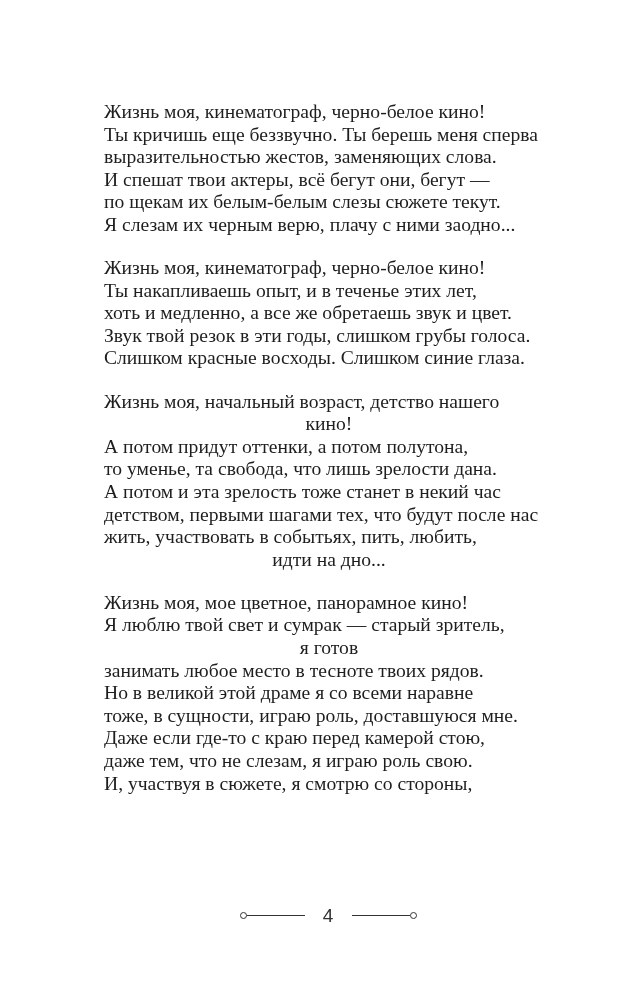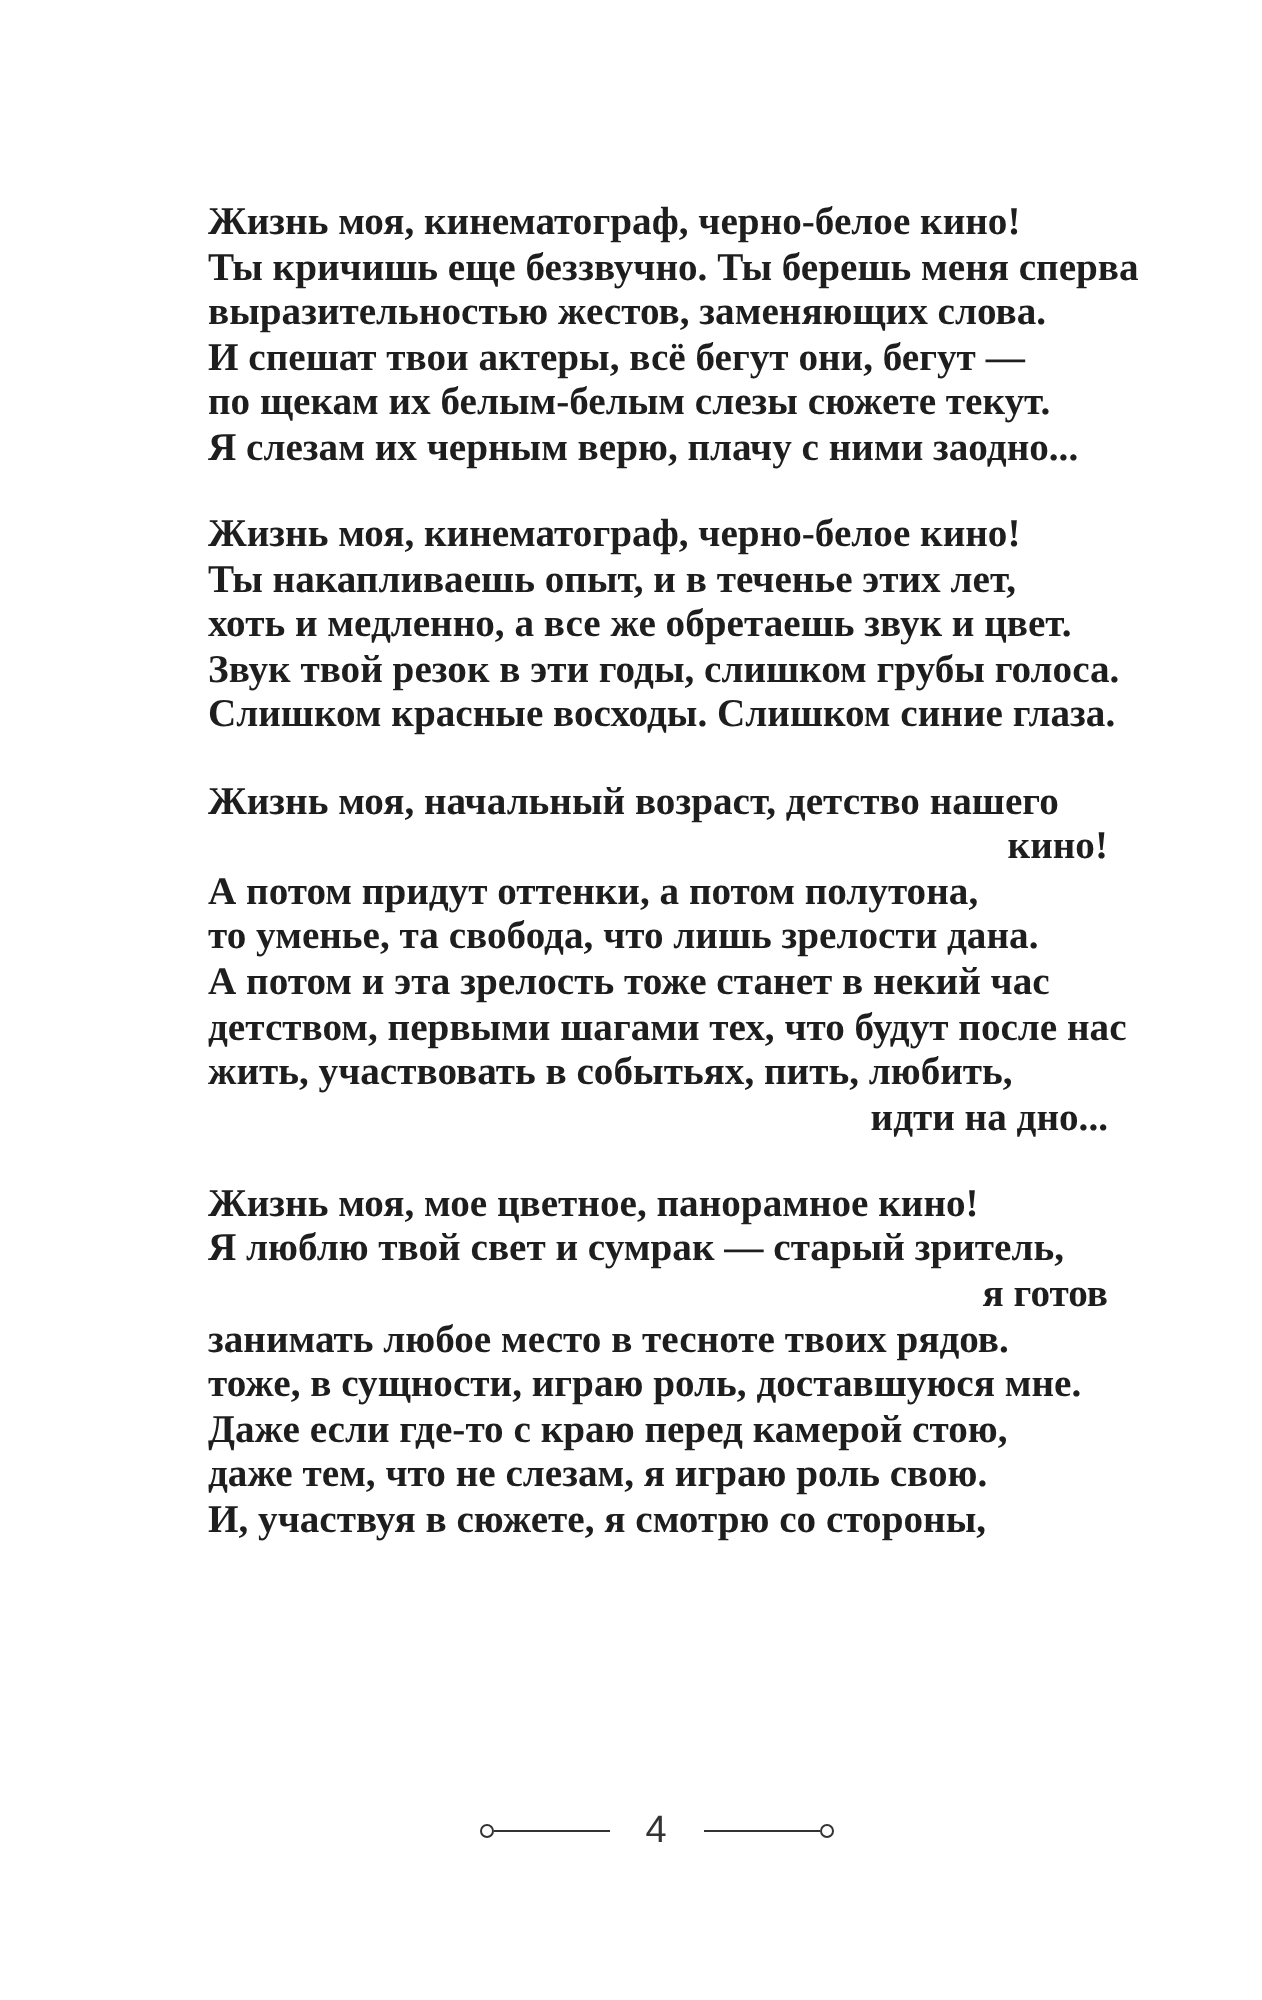--- a/index.html
+++ b/index.html
@@ -7,23 +7,23 @@
     width: 631px; height: 1000px; background: #ffffff;
     position: relative; overflow: hidden;
     font-family: "Liberation Serif", "DejaVu Serif", serif;
     color: #1e1e1e;
   }
   .page { position: absolute; left: 0; top: 0; width: 631px; height: 1000px; }
   .poem {
     position: absolute; left: 104px; top: 101px; width: 450px;
     font-size: 19.6px; line-height: 22.6px;
   }
-  .stanza { margin: 0 0 20.5px 0; font-weight: bold; }
+  .stanza { margin: 0 0 20.5px 0; }
   .line { display: block; white-space: nowrap; }
-  .line.right { text-align: right; }
+  .line.right { text-align: center; }
   .footer {
     position: absolute; top: 904px; left: 0; width: 631px; height: 24px;
   }
   .footer .dot {
     position: absolute; top: 8px; width: 5px; height: 5px;
     border: 1px solid #333; border-radius: 50%; background: #fff;
   }
   .footer .rule {
     position: absolute; top: 11px; height: 1px; background: #333;
   }
@@ -61,20 +61,21 @@
         <span class="line">А потом и эта зрелость тоже станет в некий час</span>
         <span class="line">детством, первыми шагами тех, что будут после нас</span>
         <span class="line">жить, участвовать в событьях, пить, любить,</span>
         <span class="line right">идти на дно...</span>
       </div>
       <div class="stanza">
         <span class="line">Жизнь моя, мое цветное, панорамное кино!</span>
         <span class="line">Я люблю твой свет и сумрак — старый зритель,</span>
         <span class="line right">я готов</span>
         <span class="line">занимать любое место в тесноте твоих рядов.</span>
+        <span class="line">Но в великой этой драме я со всеми наравне</span>
         <span class="line">тоже, в сущности, играю роль, доставшуюся мне.</span>
         <span class="line">Даже если где-то с краю перед камерой стою,</span>
         <span class="line">даже тем, что не слезам, я играю роль свою.</span>
         <span class="line">И, участвуя в сюжете, я смотрю со стороны,</span>
       </div>
     </div>
 
   <div class="footer">
     <span class="dot" style="left:240px;"></span>
     <span class="rule" style="left:247px; width:58px;"></span>

